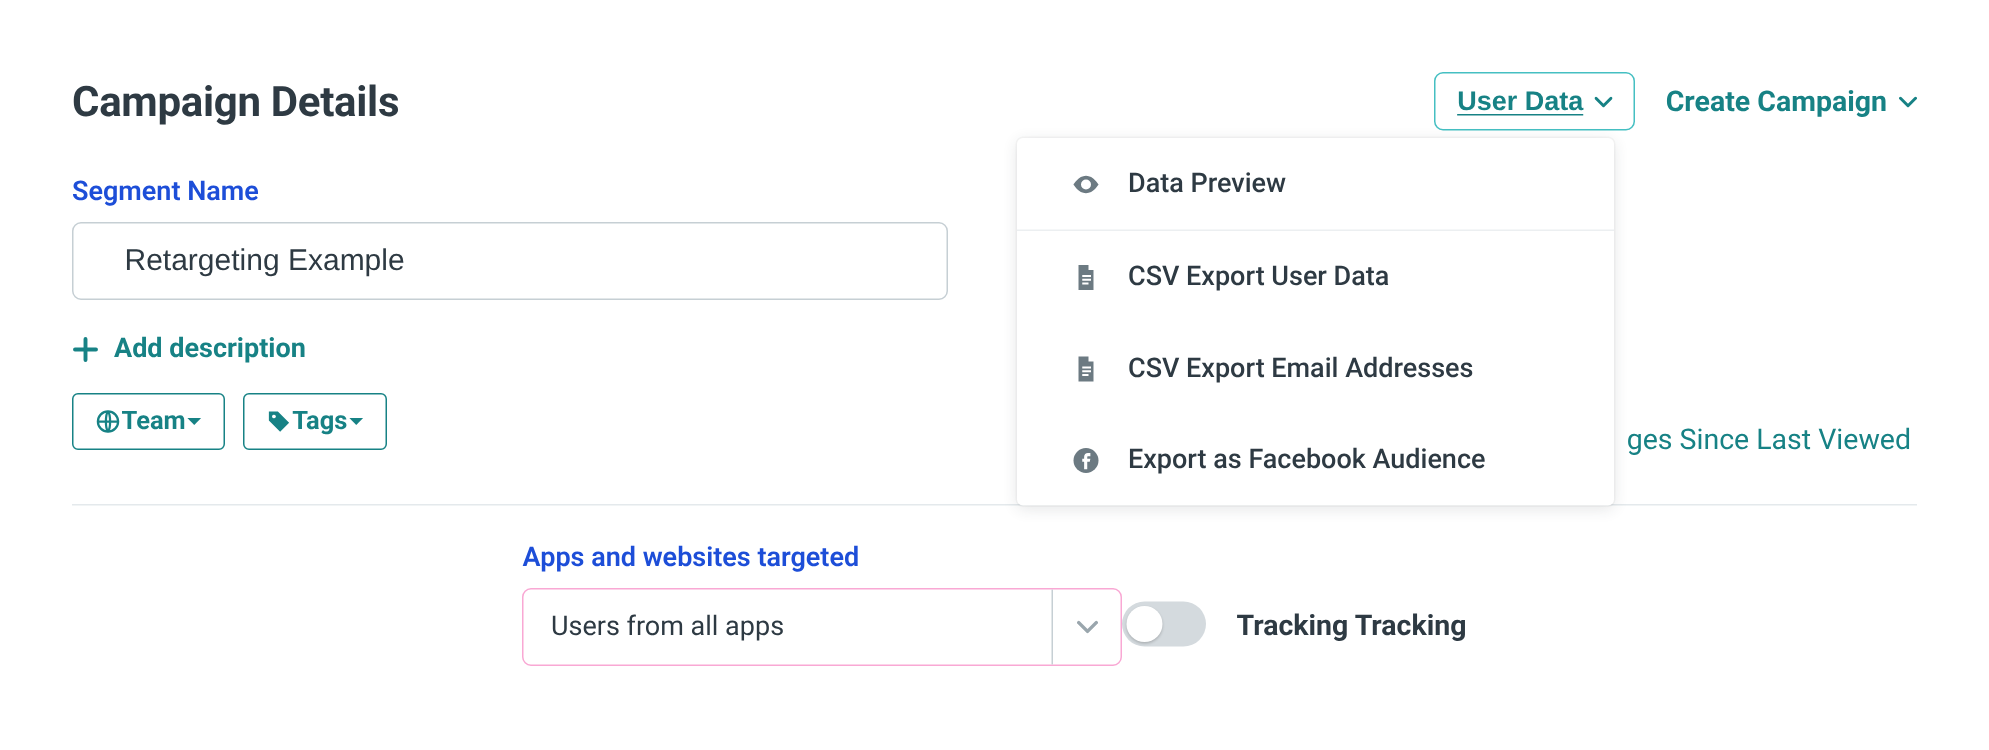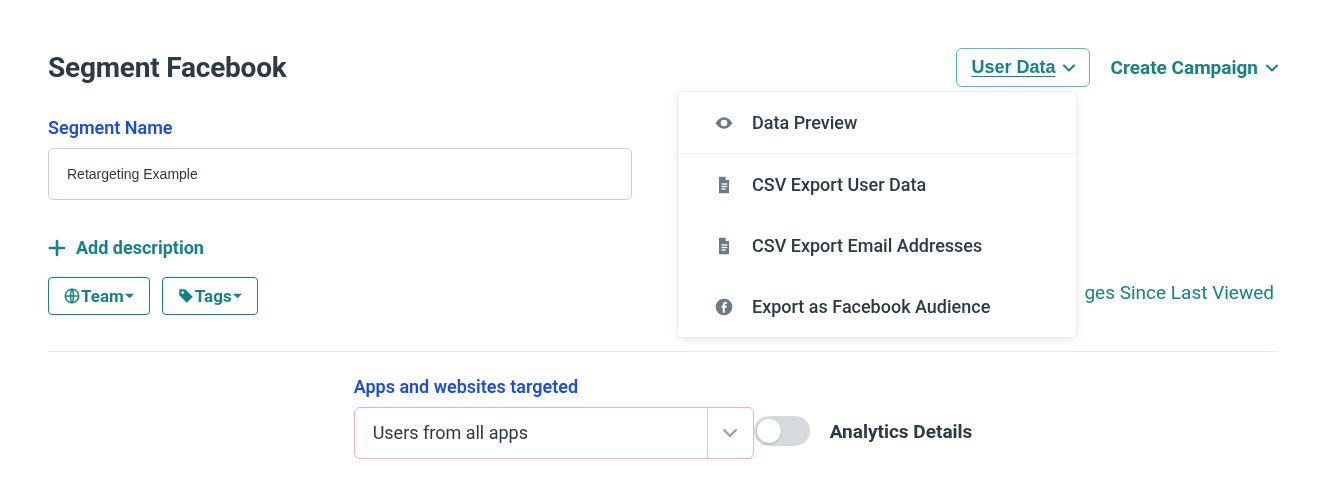--- a/index.html
+++ b/index.html
@@ -71,33 +71,33 @@
     font-size: 18px;
     font-weight: 600;
     color: #1d4ed8;
     margin-bottom: 10px;
   }
   .text-input {
     width: 584px;
     height: 52px;
     border: 1px solid #c6cfd4;
     border-radius: 6px;
-    padding: 0 18px;
-    font-size: 14px;
+    padding: 0 34px;
+    font-size: 20px;
     color: #2e3a43;
     background: #fff;
   }
   .add-desc {
     display: inline-flex;
     align-items: center;
     gap: 10px;
     color: #178285;
     font-weight: 700;
     font-size: 18px;
-    margin-top: 37px;
+    margin-top: 22px;
     cursor: pointer;
   }
   .chip-row {
     display: flex;
     gap: 12px;
     margin-top: 16px;
   }
   .chip {
     display: inline-flex;
     align-items: center;
@@ -220,21 +220,21 @@
   }
 
   svg { display:block; }
 </style>
 </head>
 <body>
 
 <div class="page">
 
   <div class="header-row">
-    <h1 class="page-title">Segment Facebook</h1>
+    <h1 class="page-title">Campaign Details</h1>
     <div class="header-actions">
       <button class="btn-outline">
         <span class="label">User Data</span>
         <span>
           <svg class="chev" viewBox="0 0 12 12">
               <path d="M1 3.5 L6 8.5 L11 3.5" fill="none" stroke="#178285" stroke-width="2" stroke-linecap="round" stroke-linejoin="round"></path>
             </svg>
         </span>
       </button>
       <div class="link-action">
@@ -303,21 +303,21 @@
         <span class="toggle">
           <svg width="14" height="14" viewBox="0 0 12 12">
               <path d="M1 3.5 L6 8.5 L11 3.5" fill="none" stroke="#9aa6ad" stroke-width="2" stroke-linecap="round" stroke-linejoin="round"></path>
             </svg>
         </span>
       </div>
     </div>
 
     <div class="toggle-wrap" style="margin-top:28px;">
       <div class="switch"></div>
-      <span class="switch-label">Analytics Details</span>
+      <span class="switch-label">Tracking Tracking</span>
     </div>
   </div>
 
   
   <span class="changes-link">ges Since Last Viewed</span>
 
   
   <div class="menu">
     <div class="menu-item">
       <span class="menu-icon">

